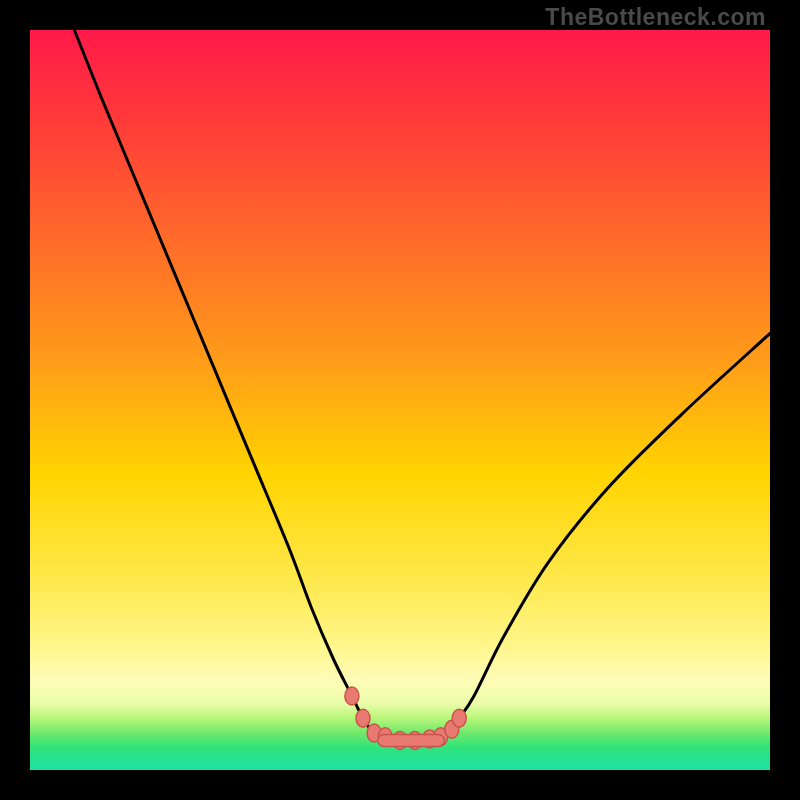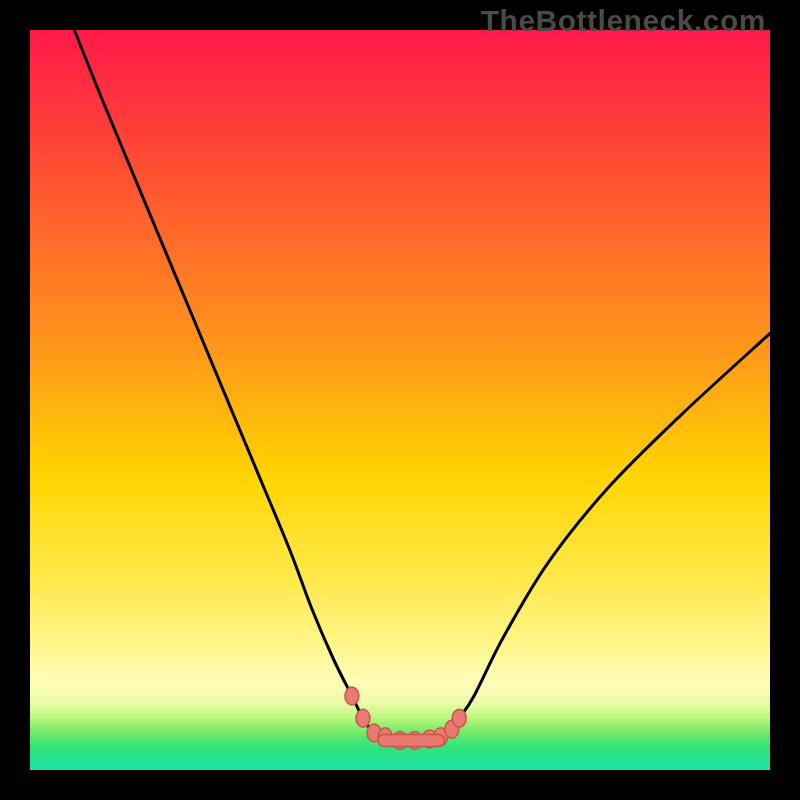--- a/index.html
+++ b/index.html
@@ -38,21 +38,21 @@
       #6fe86a 95%,
       #2fe37a 97%,
       #1ee0a8 100%
     );
   }
   .watermark {
     position: absolute;
     top: 4px;
     right: 34px;
     font-family: Arial, Helvetica, sans-serif;
-    font-size: 30px;
+    font-size: 23px;
     font-weight: 600;
     color: #4a4a4a;
     letter-spacing: 0.5px;
     user-select: none;
     text-align: right;
   }
   svg.curve {
     position: absolute;
     left: 0;
     top: 0;

